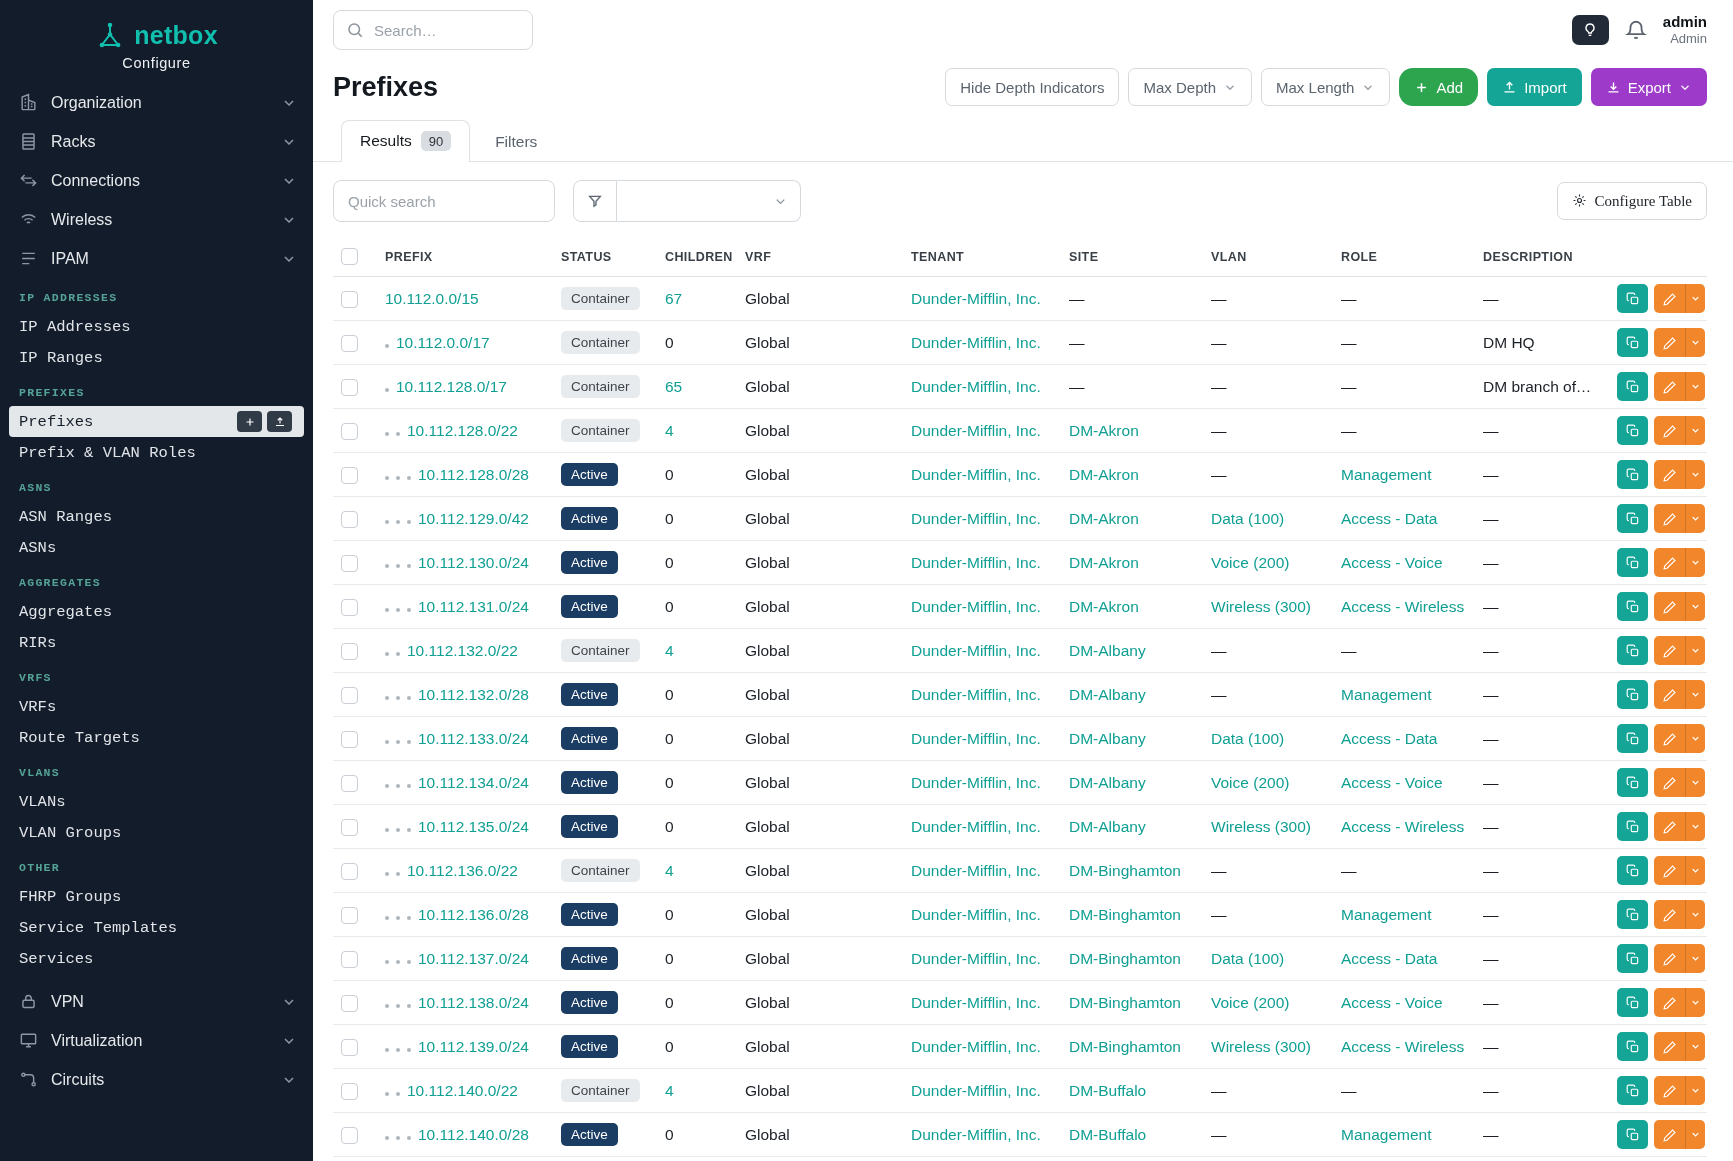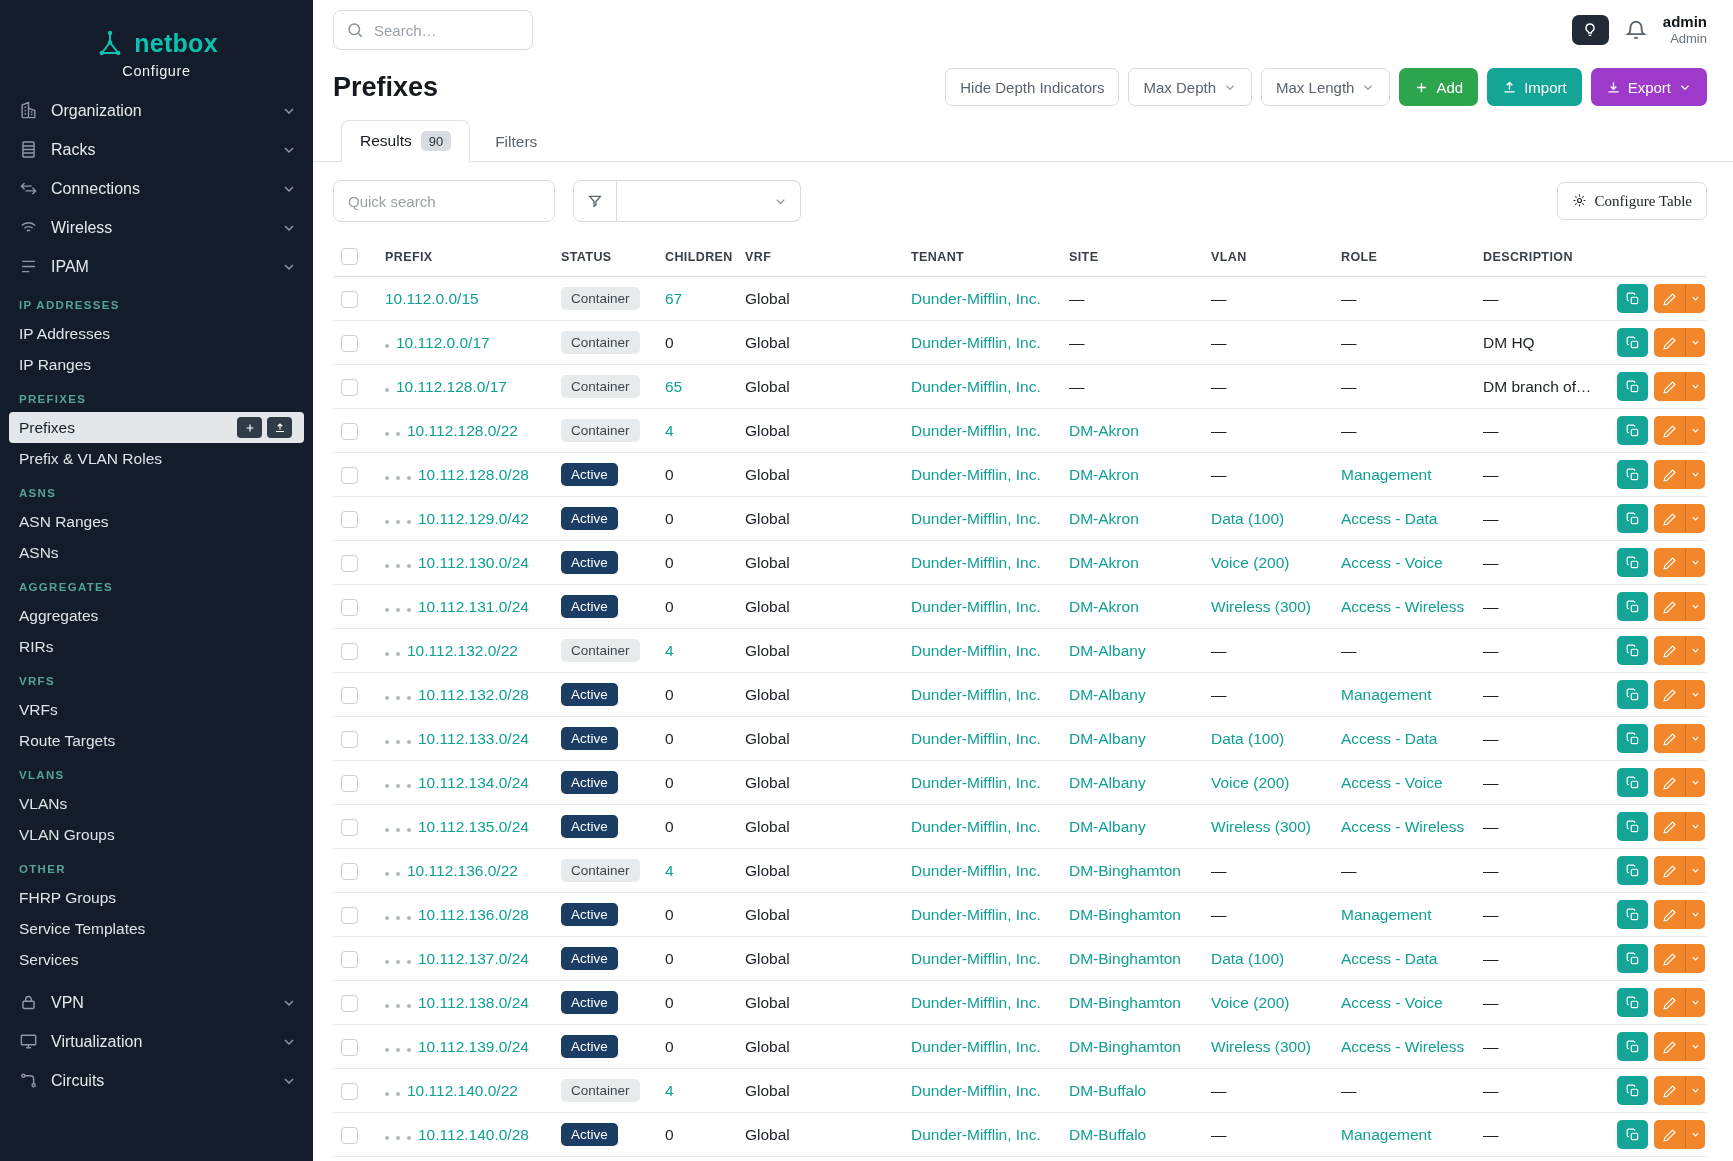--- a/index.html
+++ b/index.html
@@ -7,40 +7,40 @@
   body {
     width:1733px; height:1161px; overflow:hidden;
     font-family:"Liberation Sans","DejaVu Sans",sans-serif;
     background:#ffffff; color:#1c2128;
   }
   .app { display:flex; width:100%; height:100%; }
 
   
   .sidebar {
     flex:0 0 313px; width:313px; background:var(--sidebar-bg,#131c2a);
-    color:#d6dbe0; padding-top:22px; overflow:hidden;
+    color:#d6dbe0; padding-top:14px; overflow:hidden;
   }
   .brand { text-align:center; padding:6px 0 12px; cursor:pointer; }
   .brand-row { display:inline-flex; align-items:center; gap:9px; }
   .brand-icon { width:30px; height:30px; color:var(--brand-teal,#10bfae); display:inline-flex; }
   .brand-icon svg { width:100%; height:100%; }
   .brand-name { color:var(--brand-teal,#10bfae); font-size:25px; font-weight:700; letter-spacing:.3px; }
   .brand-sub { color:#eef1f3; font-size:14.5px; margin-top:1px; letter-spacing:.6px; }
 
   .nav-item {
     display:flex; align-items:center; gap:13px; height:39px;
     padding:0 16px 0 19px; font-size:16px; color:#e6e9ec; cursor:pointer;
   }
   .nav-icon { width:19px; height:19px; color:#8d97a6; display:inline-flex; flex:0 0 19px; }
   .nav-icon svg { width:100%; height:100%; }
   .nav-label { flex:1; white-space:nowrap; }
   .nav-chevron { width:16px; height:16px; color:#8d97a6; display:inline-flex; }
   .nav-chevron svg { width:100%; height:100%; }
 
-  .side-section { margin-top:13px; }
+  .side-section { margin-top:13px;font-family:Liberation Mono, monospace; }
   .side-section-header {
     font-size:11.5px; font-weight:700; letter-spacing:1.3px; color:#55a396;
     padding:0 18px 7px 19px; white-space:nowrap;
   }
   .side-sub-item {
     height:31px; display:flex; align-items:center; padding:0 12px 0 19px;
     font-size:15.5px; color:#e0e4e8; cursor:pointer; white-space:nowrap;
   }
   .side-sub-item.active {
     background:#e4e7ea; color:#16202b; border-radius:4px;
@@ -83,21 +83,21 @@
   .head-actions { display:flex; align-items:flex-start; gap:9px; }
   .btn {
     display:inline-flex; align-items:center; gap:7px; height:38px; padding:0 14px;
     border-radius:7px; font-size:15px; border:1px solid transparent; cursor:pointer;
     background:#fff; font-family:inherit; white-space:nowrap;
   }
   .btn svg { width:15px; height:15px; }
   .btn .bicon { display:inline-flex; width:15px; height:15px; }
   .btn.outline { border-color:#d5dadf; color:#5b646e; }
   .btn .chev { width:14px; height:14px; display:inline-flex; color:#97a0a9; }
-  .btn.green  { background:var(--green,#2da44e); color:#fff; }
+  .btn.green  { background:var(--green,#2da44e); color:#fff;border-radius:14px; }
   .btn.tealbtn{ background:var(--teal-btn,#14a596); color:#fff; }
   .btn.purple { background:var(--purple,#9d3ac9); color:#fff; }
   .btn.green .chev, .btn.tealbtn .chev, .btn.purple .chev { color:rgba(255,255,255,.92); }
   .btn.config { color:#20262d; font-weight:500;font-family:Liberation Serif, serif; }
   .btn.config .bicon { width:16px; height:16px; color:#20262d; }
 
   .tabs { display:flex; align-items:flex-end; gap:6px; padding:0 28px; border-bottom:1px solid #dee2e6; margin-top:2px; }
   .tab {
     display:inline-flex; align-items:center; gap:9px; padding:10px 18px 11px;
     font-size:15.5px; color:#5b646e; background:transparent; border:1px solid transparent;

